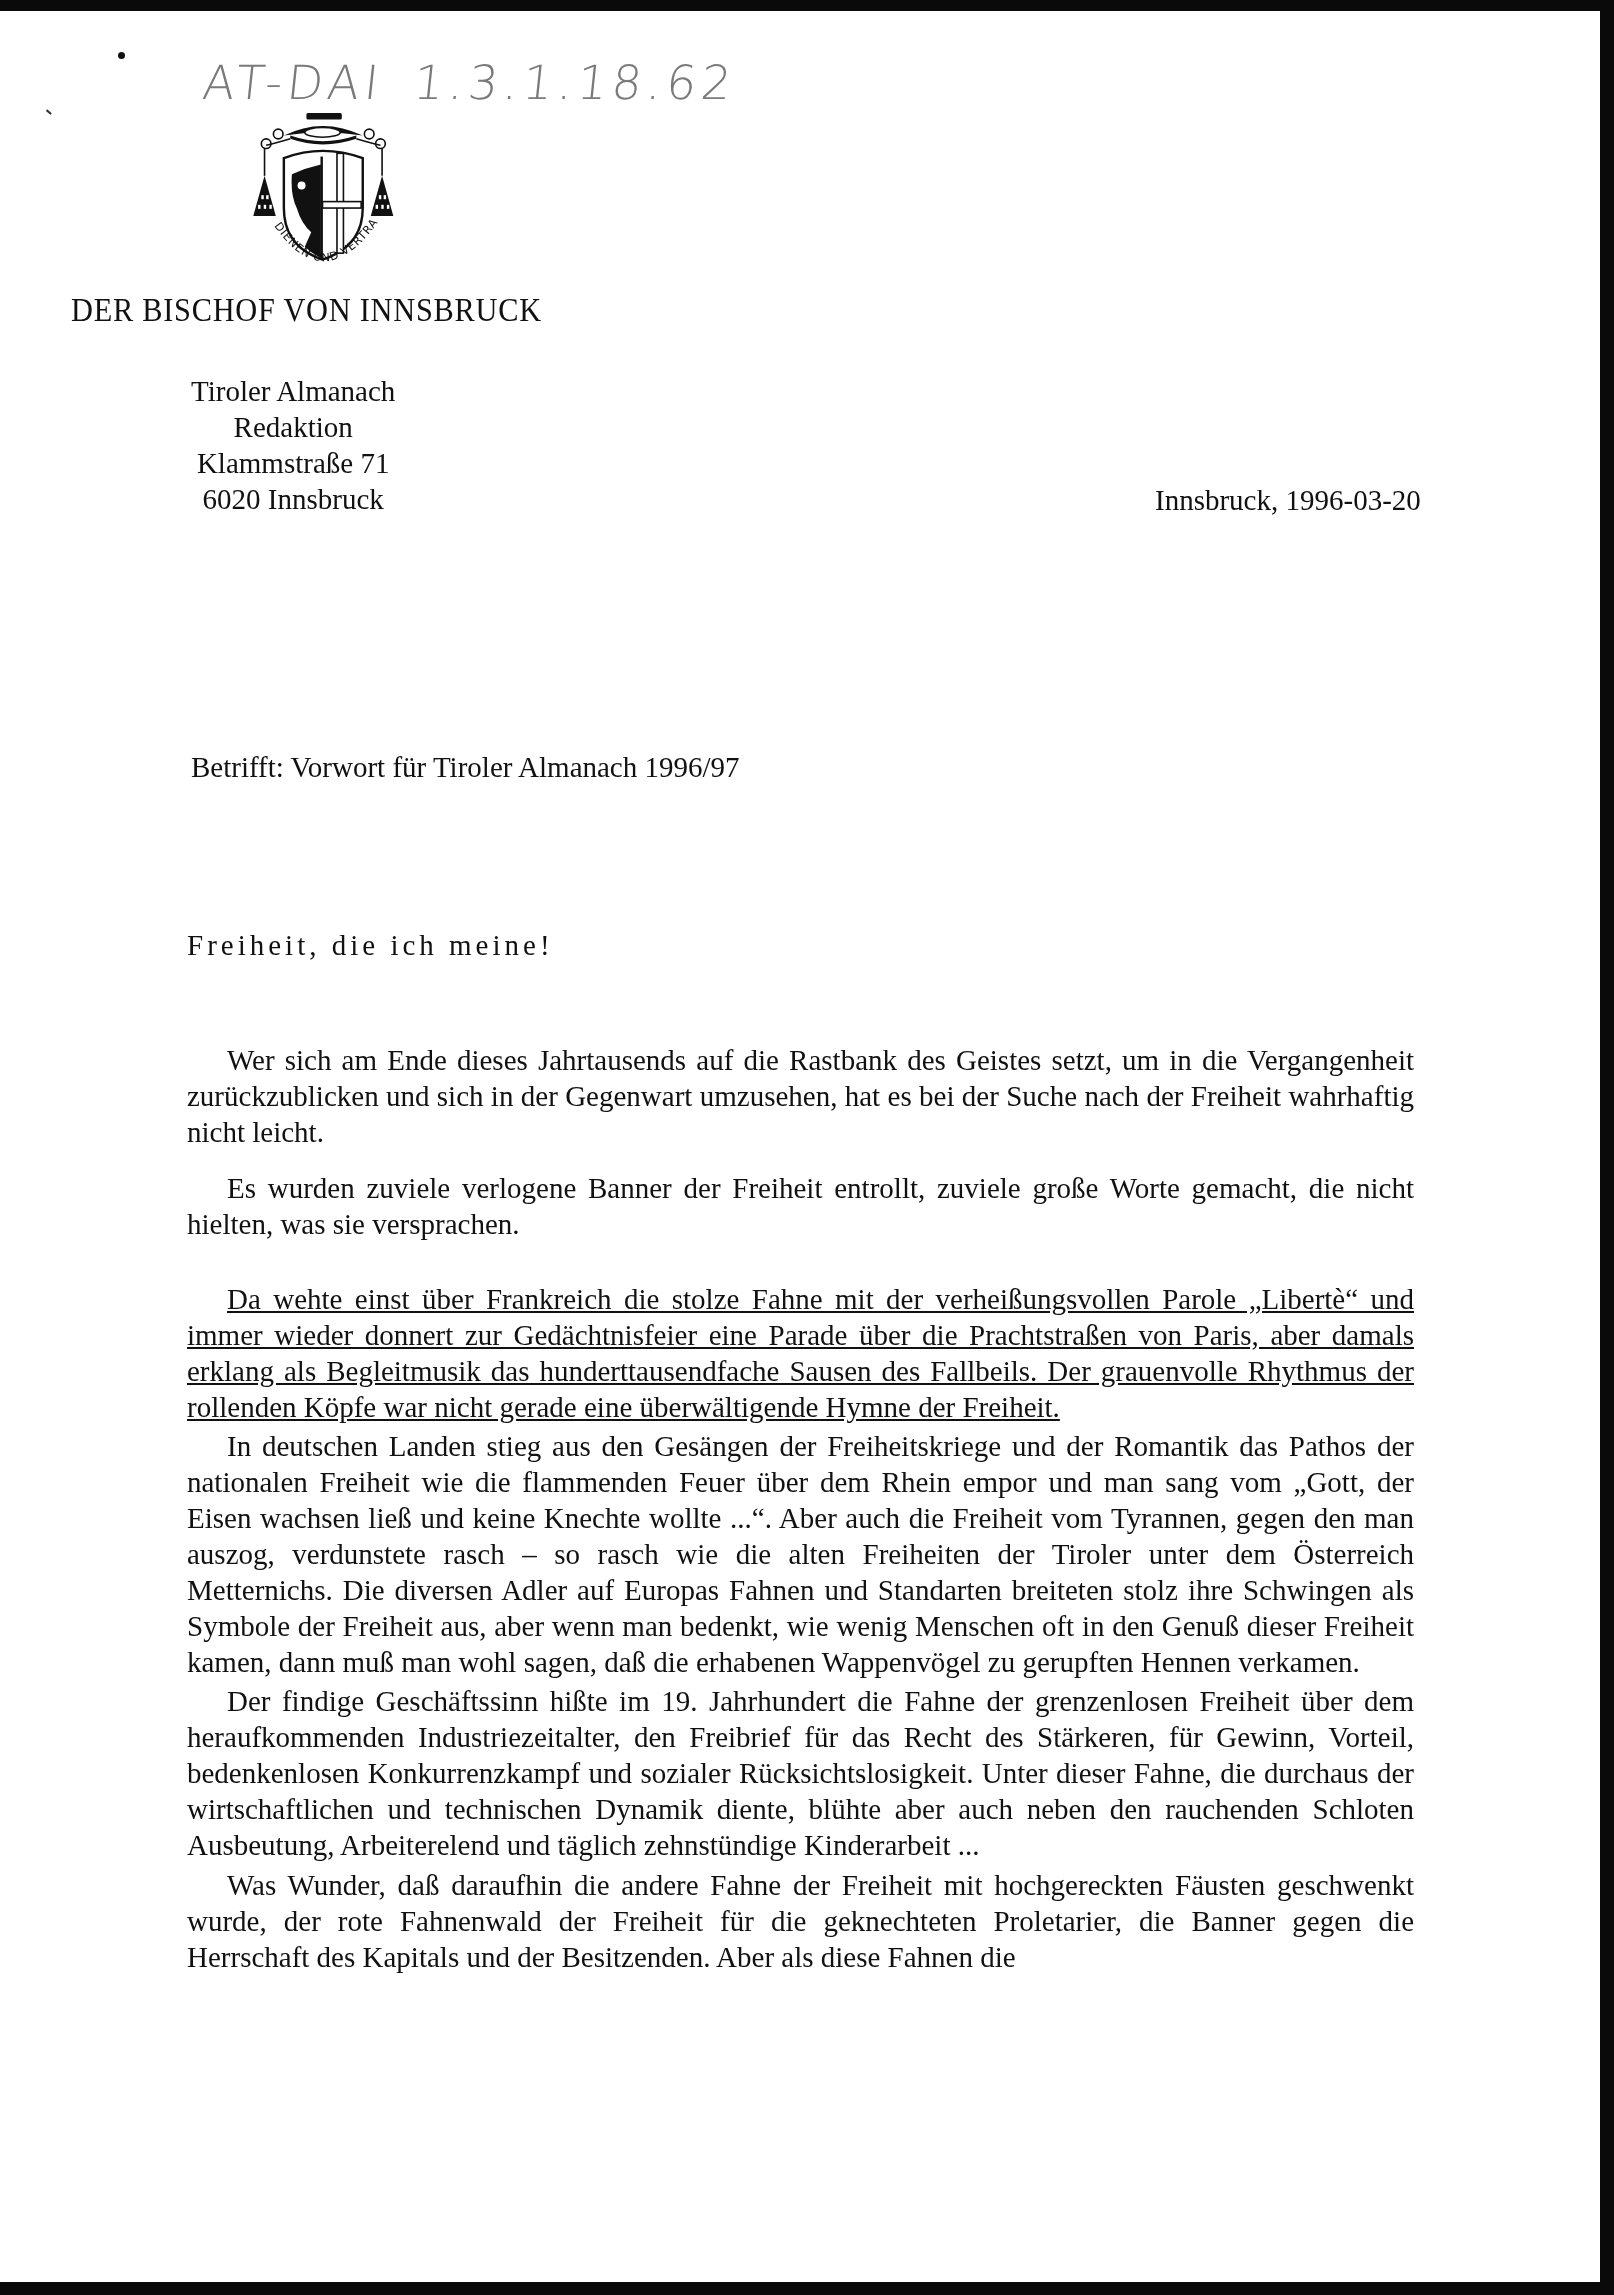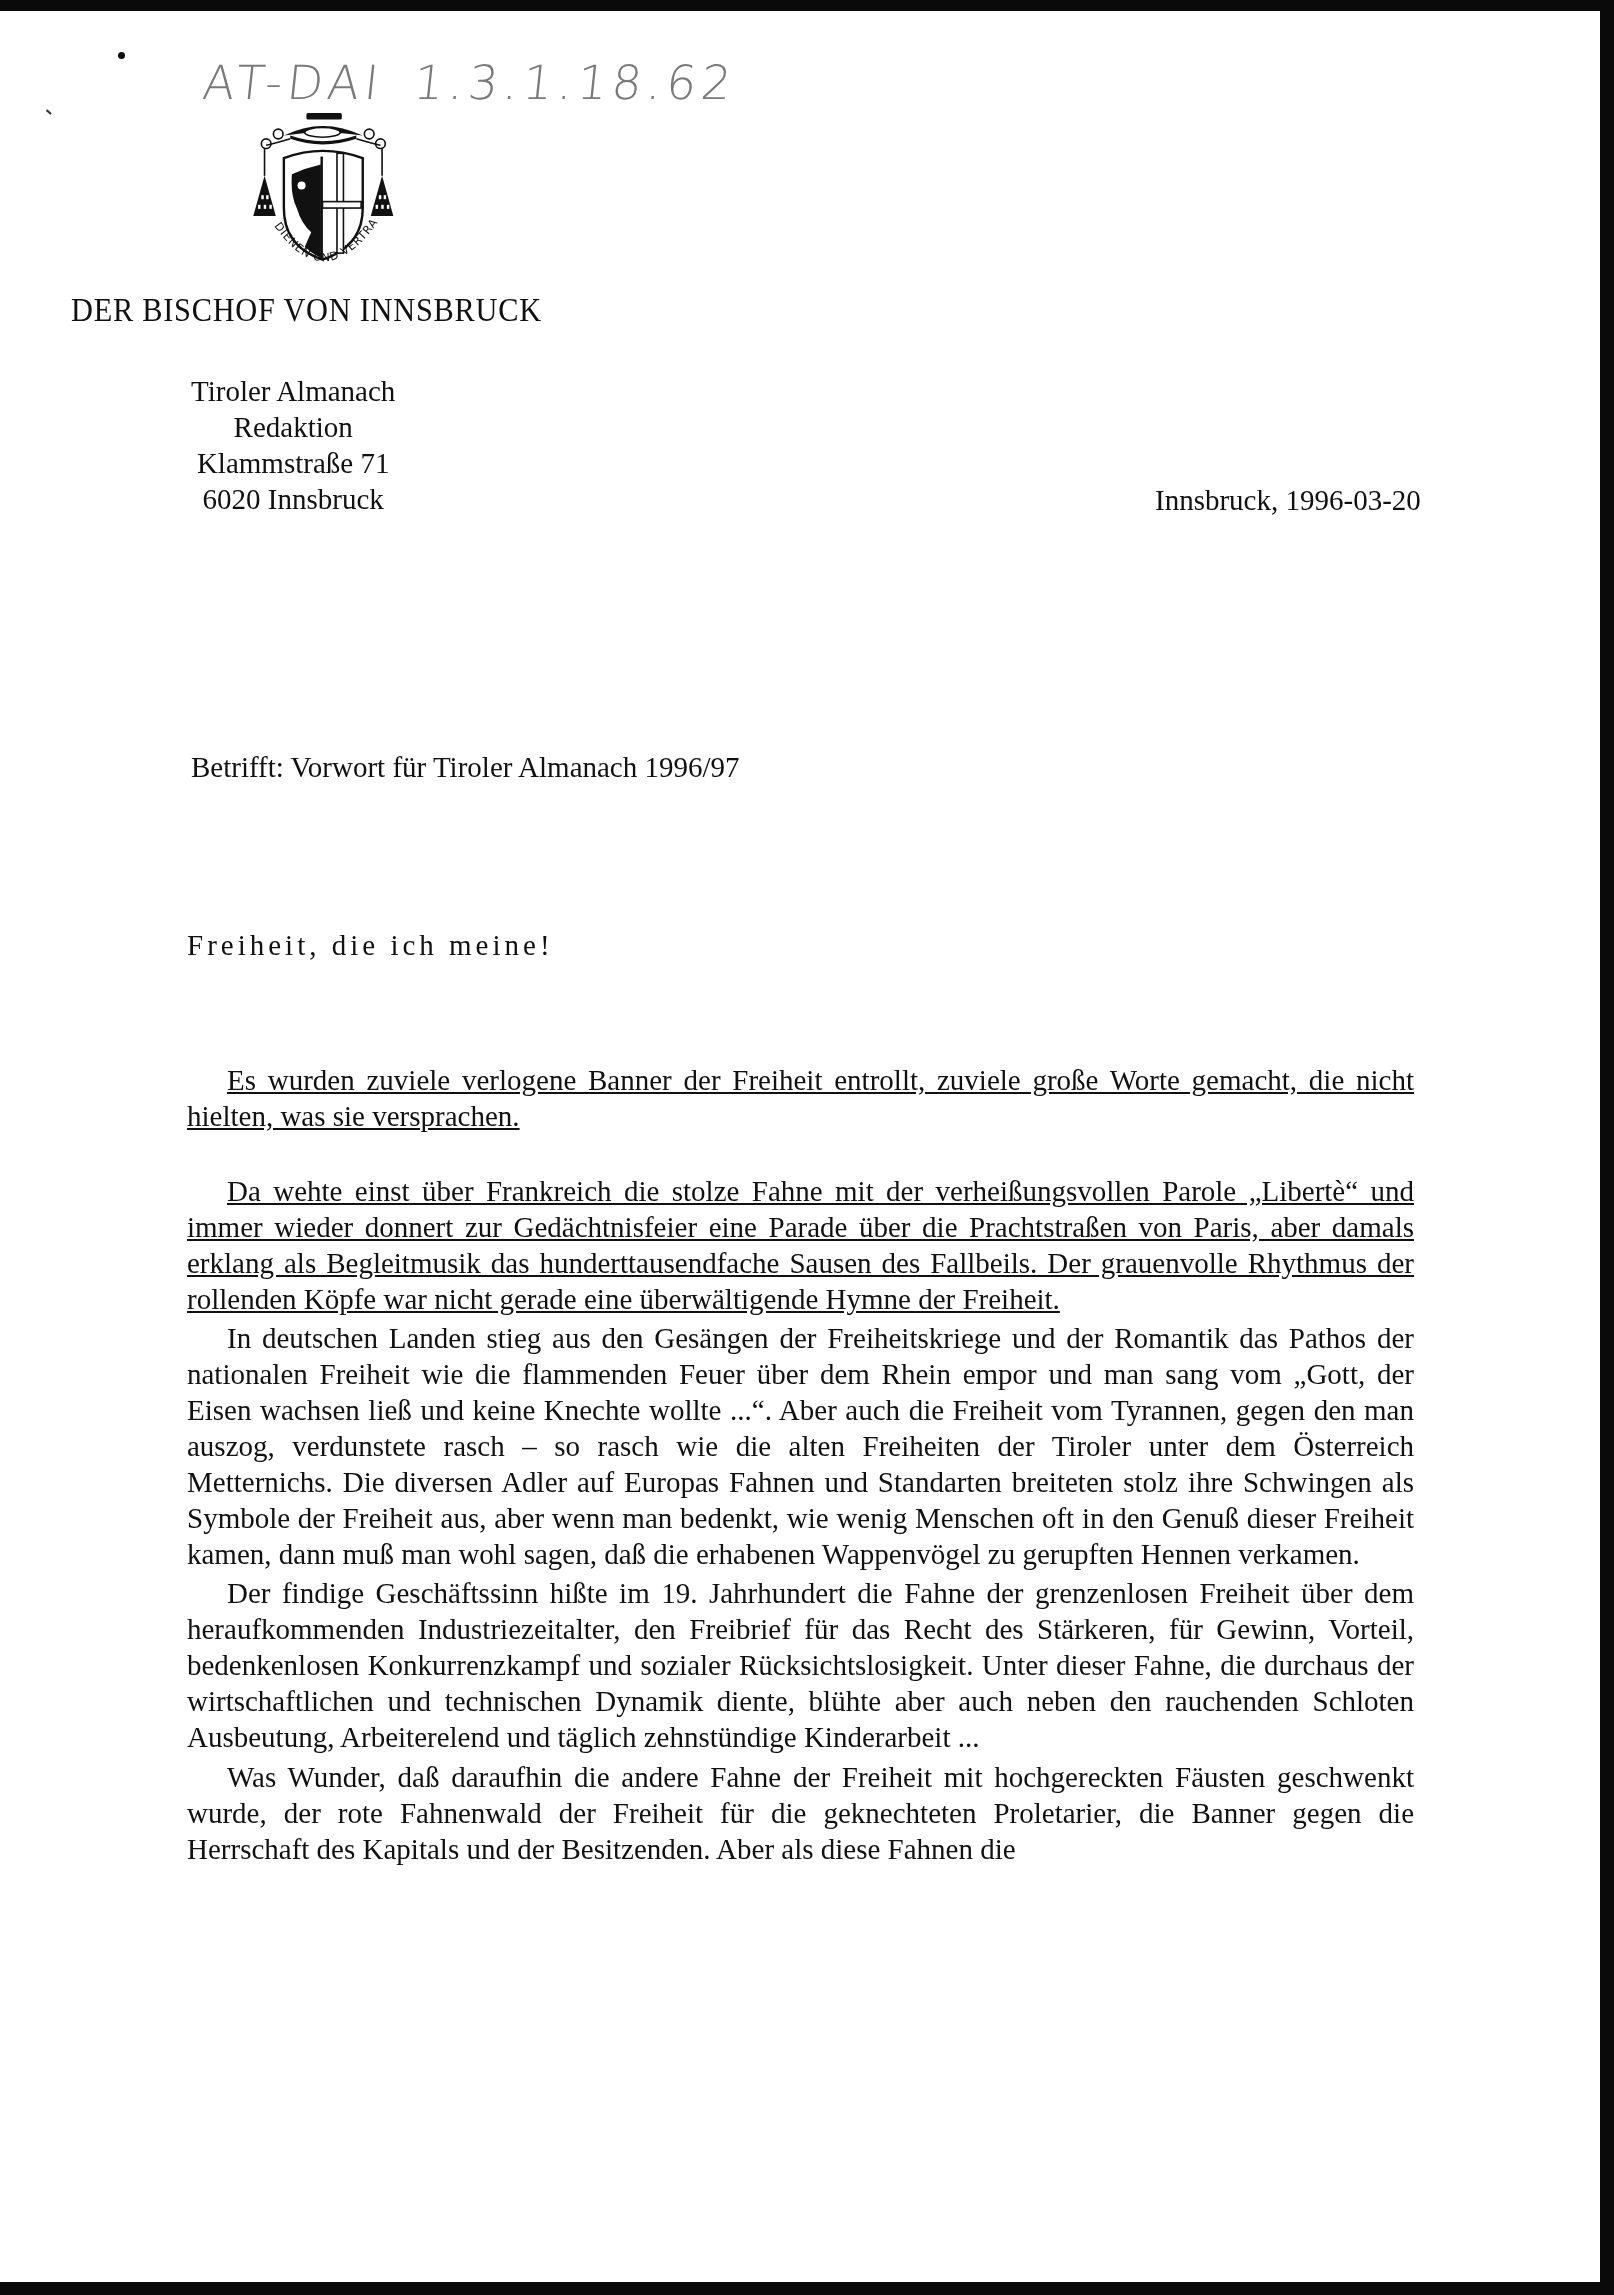--- a/index.html
+++ b/index.html
@@ -41,21 +41,21 @@
     text-underline-offset: 4.8px; text-decoration-thickness: 2.4px; white-space: nowrap;
   }
 
   .heading {
     position: absolute; left: 187px; top: 927px; font-size: 29px; line-height: 36px;
     letter-spacing: 4px; white-space: nowrap; text-align: right;
   }
 
   .body { position: absolute; left: 187px; top: 1042px; width: 1227px; font-size: 29px; line-height: 36px; }
   .body p { margin: 0; text-indent: 40px; text-align: justify; }
-  .body p.gap-lg { margin-top: 20px; text-decoration: underline; }
+  .body p.gap-lg { margin-top: 20px; }
   .body p.gap-xl { margin-top: 39px; text-decoration: underline; }
   .body p.gap-sm { margin-top: 3.2px; }
 </style>
 </head>
 <body>
 
 <div class="scan-band-top"></div>
 <div class="scan-band-right"></div>
 <div class="scan-band-bottom"></div>
 <div class="speck-dot"></div>
@@ -122,19 +122,20 @@
   <div>6020  Innsbruck</div>
 </div>
 
 <div class="date">Innsbruck, 1996-03-20</div>
 
 <div class="subject">Betrifft: Vorwort für Tiroler Almanach 1996/97</div>
 
 <div class="heading">Freiheit, die ich meine!</div>
 
 <div class="body">
+  <p>Wer sich am Ende dieses Jahrtausends auf die Rastbank des Geistes setzt, um in die Vergangenheit zurückzublicken und sich in der Gegenwart umzusehen, hat es bei der Suche nach der Freiheit wahrhaftig nicht leicht.</p>
   <p class="gap-lg">Es wurden zuviele verlogene Banner der Freiheit entrollt, zuviele große Worte gemacht, die nicht hielten, was sie versprachen.</p>
   <p class="gap-xl">Da wehte einst über Frankreich die stolze Fahne mit der verheißungsvollen Parole „Libertè“ und immer wieder donnert zur Gedächtnisfeier eine Parade über die Prachtstraßen von Paris, aber damals erklang als Begleitmusik das hunderttausendfache Sausen des Fallbeils. Der grauenvolle Rhythmus der rollenden Köpfe war nicht gerade eine überwältigende Hymne der Freiheit.</p>
   <p class="gap-sm">In deutschen Landen stieg aus den Gesängen der Freiheitskriege und der Romantik das Pathos der nationalen Freiheit wie die flammenden Feuer über dem Rhein empor und man sang vom „Gott, der Eisen wachsen ließ und keine Knechte wollte ...“. Aber auch die Freiheit vom Tyrannen, gegen den man auszog, verdunstete rasch – so rasch wie die alten Freiheiten der Tiroler unter dem Österreich Metternichs. Die diversen Adler auf Europas Fahnen und Standarten breiteten stolz ihre Schwingen als Symbole der Freiheit aus, aber wenn man bedenkt, wie wenig Menschen oft in den Genuß dieser Freiheit kamen, dann muß man wohl sagen, daß die erhabenen Wappenvögel zu gerupften Hennen verkamen.</p>
   <p class="gap-sm">Der findige Geschäftssinn hißte im 19. Jahrhundert die Fahne der grenzenlosen Freiheit über dem heraufkommenden Industriezeitalter, den Freibrief für das Recht des Stärkeren, für Gewinn, Vorteil, bedenkenlosen Konkurrenzkampf und sozialer Rücksichtslosigkeit. Unter dieser Fahne, die durchaus der wirtschaftlichen und technischen Dynamik diente, blühte aber auch neben den rauchenden Schloten Ausbeutung, Arbeiterelend und täglich zehnstündige Kinderarbeit ...</p>
   <p class="gap-sm">Was Wunder, daß daraufhin die andere Fahne der Freiheit mit hochgereckten Fäusten geschwenkt wurde, der rote Fahnenwald der Freiheit für die geknechteten Proletarier, die Banner gegen die Herrschaft des Kapitals und der Besitzenden. Aber als diese Fahnen die</p>
 </div>
 
 
 </body></html>

